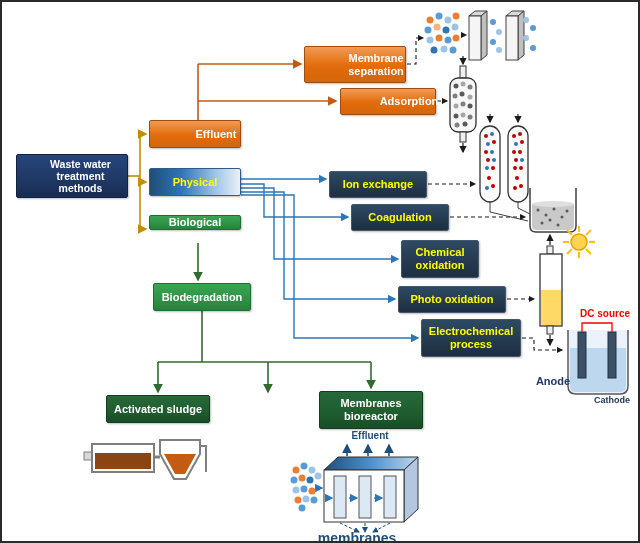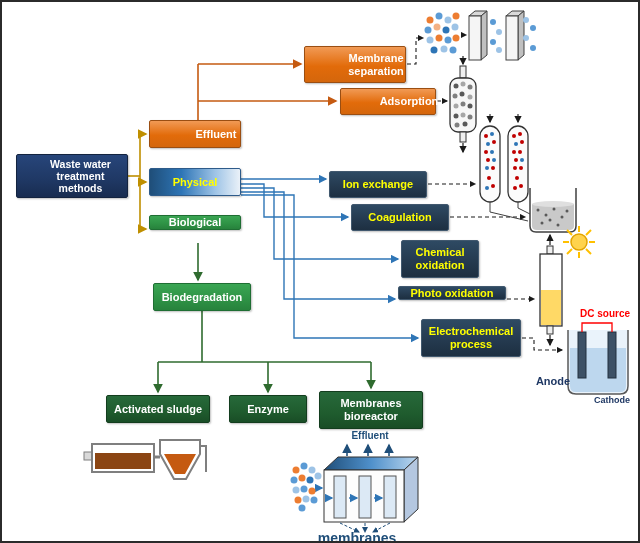--- a/index.html
+++ b/index.html
@@ -294,27 +294,26 @@
 <div class="box orange" style="left:147px;top:118px;width:92px;height:28px">Effluent</div>
 <div class="box chembox" style="left:147px;top:166px;width:92px;height:28px">Physical</div>
 <div class="box green" style="left:147px;top:213px;width:92px;height:15px">Biological</div>
 
 <div class="box orange" style="left:302px;top:44px;width:102px;height:37px">Membrane separation</div>
 <div class="box orange" style="left:338px;top:86px;width:96px;height:27px">Adsorption</div>
 
 <div class="box navy" style="left:327px;top:169px;width:98px;height:27px">Ion exchange</div>
 <div class="box navy" style="left:349px;top:202px;width:98px;height:27px">Coagulation</div>
 <div class="box navy" style="left:399px;top:238px;width:78px;height:38px">Chemical oxidation</div>
-<div class="box navy" style="left:396px;top:284px;width:108px;height:14px">Photo oxidation</div>
+<div class="box navy" style="left:396px;top:284px;width:108px;height:27px">Photo oxidation</div>
 <div class="box navy" style="left:419px;top:317px;width:100px;height:38px">Electrochemical process</div>
 
 <div class="box green" style="left:151px;top:281px;width:98px;height:28px">Biodegradation</div>
 
 <div class="box dkgreen" style="left:104px;top:393px;width:104px;height:28px">Activated sludge</div>
-<div class="box dkgreen" style="left:227px;top:393px;width:78px;height:28px">Enzyme</div>
 <div class="box dkgreen" style="left:317px;top:389px;width:104px;height:38px">Membranes bioreactor</div>
 
 <div class="ann" style="left:331px;top:428px;width:74px;font-size:10px;color:#1F4E79">Effluent</div>
 <div class="ann" style="left:313px;top:529px;width:84px;font-size:14px;color:#1F4E79">membranes</div>
 <div class="ann" style="left:572px;top:306px;width:62px;font-size:10px;color:#FF0000">DC source</div>
 <div class="ann" style="left:530px;top:373px;width:42px;font-size:11px;color:#1F3864">Anode</div>
 <div class="ann" style="left:586px;top:394px;width:48px;font-size:9px;color:#1F3864">Cathode</div>
 
 </div>
 

